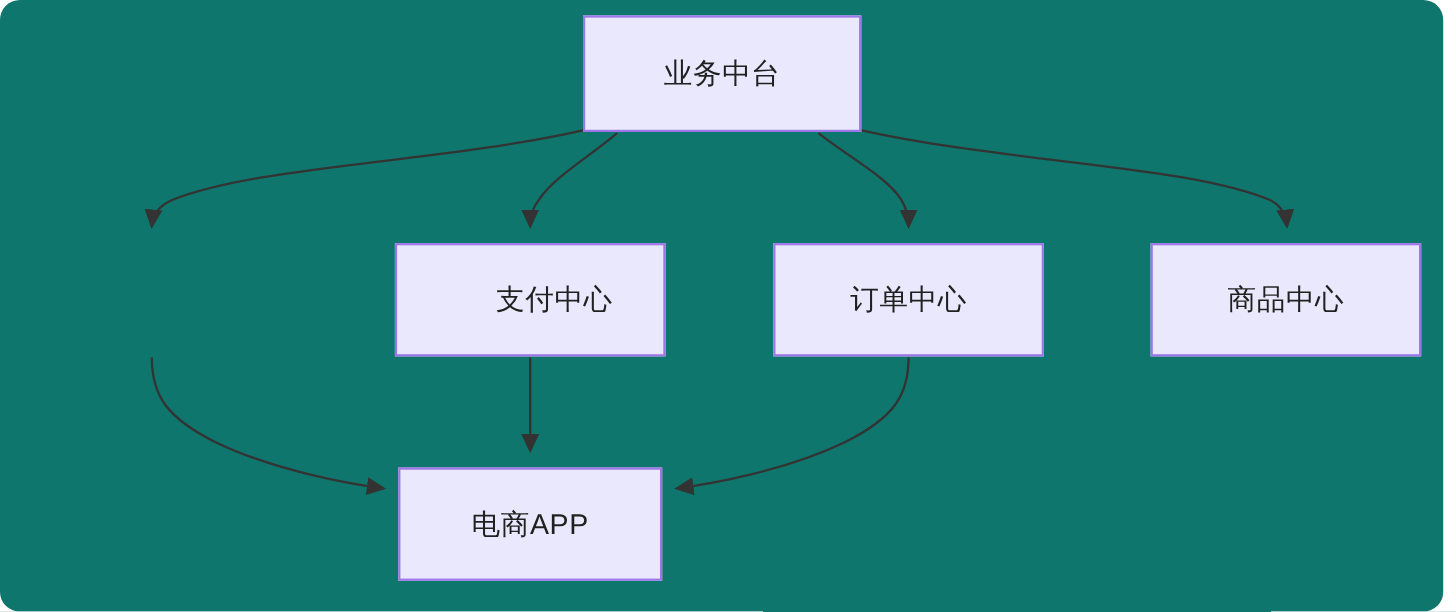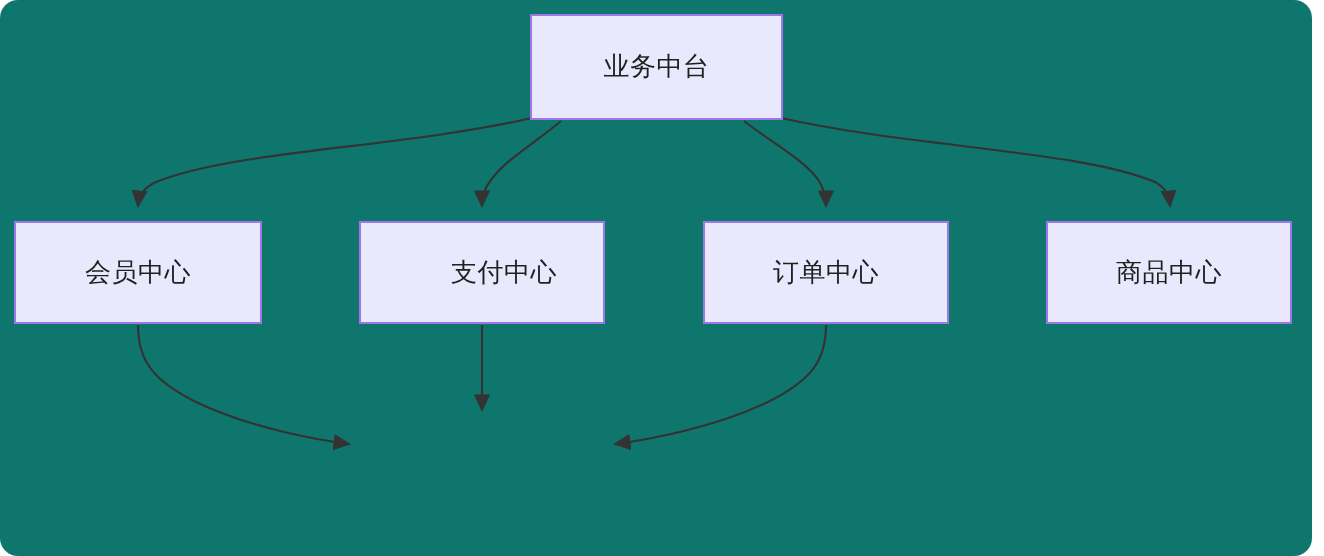--- a/index.html
+++ b/index.html
@@ -79,30 +79,30 @@
 
     <path class="edge-path" d="M 482,325 L 482,410" marker-end="url(#arrowhead)"></path>
 
     <path class="edge-path" d="M 826,325 C 826,360 812,380 768,402 C 714,428 646,440 615,444" marker-end="url(#arrowhead)"></path>
   </svg>
 
   <div class="node" id="node-platform">
     <span class="node-label">业务中台</span>
   </div>
 
-  <div class="node" id="node-member">
-    <span class="node-label">会员中心</span>
-  </div>
 
   <div class="node" id="node-payment">
     <span class="node-label">支付中心</span>
   </div>
 
   <div class="node" id="node-product">
     <span class="node-label">商品中心</span>
   </div>
 
   <div class="node" id="node-order">
     <span class="node-label">订单中心</span>
   </div>
 
+  <div class="node" id="node-app">
+    <span class="node-label">电商APP</span>
+  </div>
 
 </div>
 
 </body></html>

